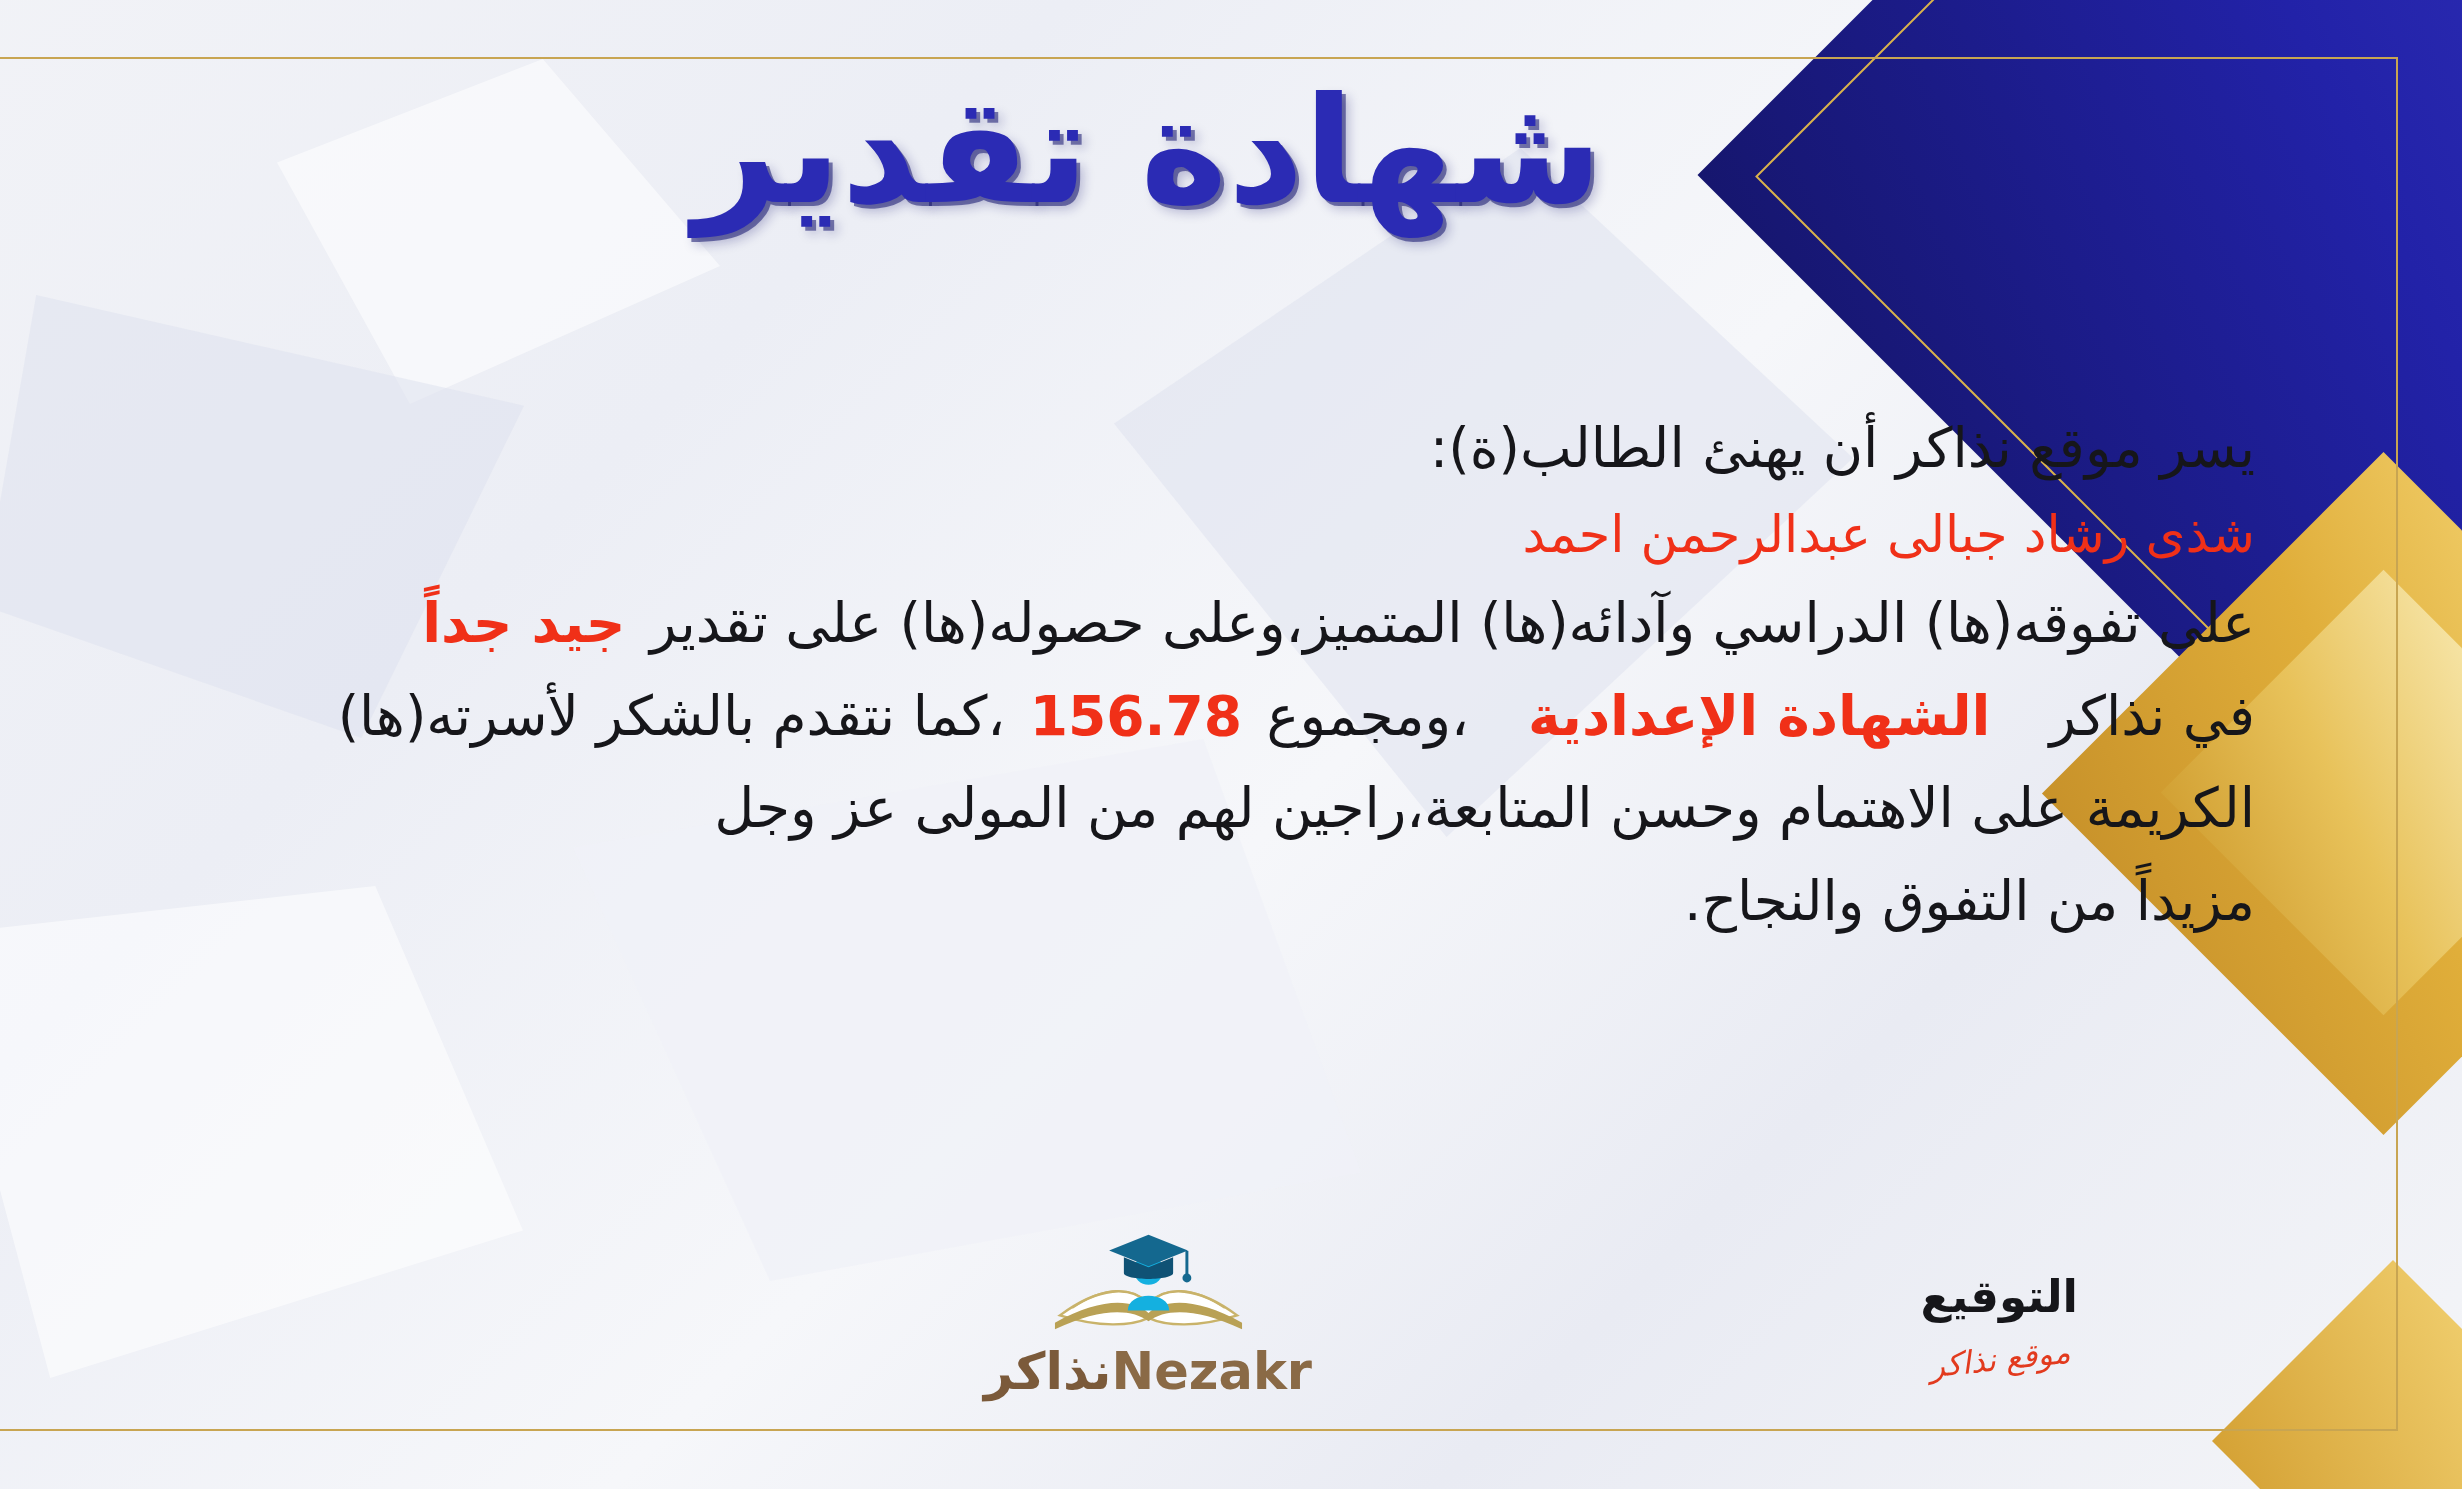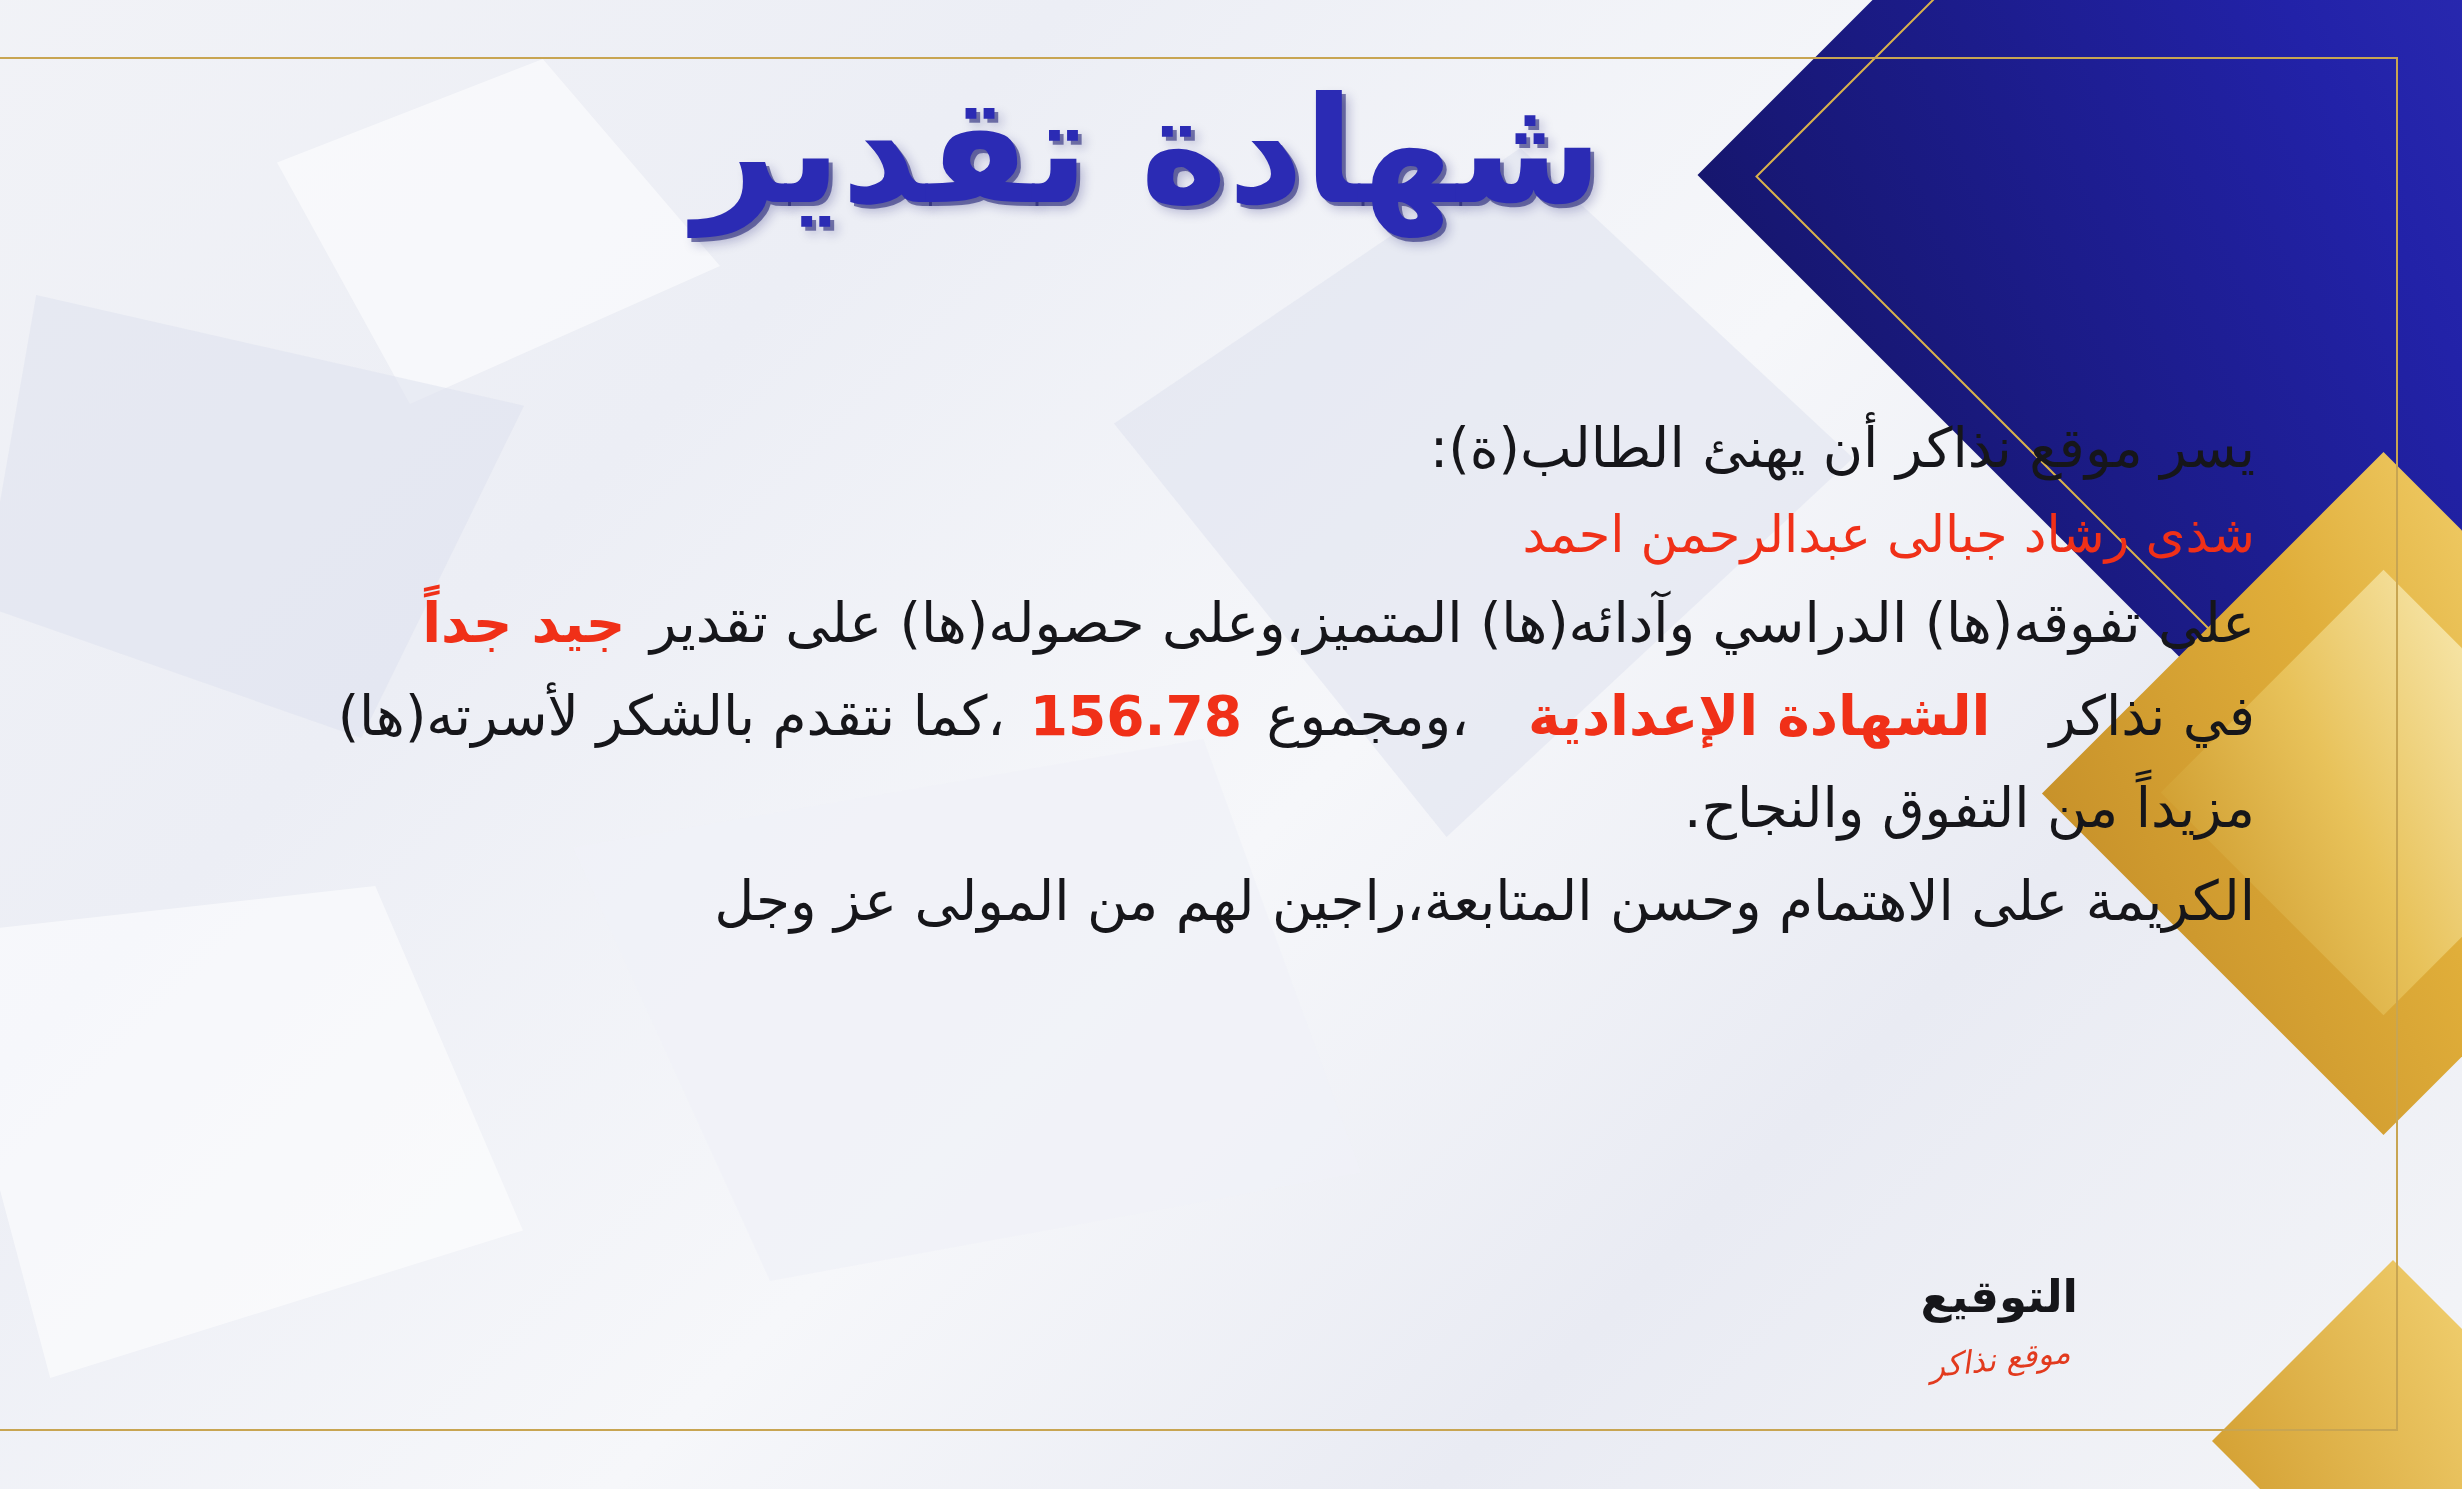--- a/index.html
+++ b/index.html
@@ -220,25 +220,47 @@
       <p class="student-name">شذى رشاد جبالى عبدالرحمن احمد</p>
 
       <p class="line justify">
         <span>على تفوقه(ها) الدراسي وآدائه(ها) المتميز،وعلى حصوله(ها) على تقدير</span><span class="gap-sm"></span><span class="hl-red">جيد جداً</span>
       </p>
 
       <p class="line justify">
         <span>في نذاكر</span><span class="gap-lg"></span><span class="hl-red">الشهادة الإعدادية</span><span class="gap-lg"></span><span>،ومجموع</span><span class="gap-sm"></span><span class="hl-red">156.78</span><span class="gap-sm"></span><span>،كما نتقدم بالشكر لأسرته(ها)</span>
       </p>
 
+      <p class="line">الكريمة على الاهتمام وحسن المتابعة،راجين لهم من المولى عز وجل</p>
       <p class="line">مزيداً من التفوق والنجاح.</p>
-      <p class="line">الكريمة على الاهتمام وحسن المتابعة،راجين لهم من المولى عز وجل</p>
     </div>
 
     <div class="signature-area">
       <div class="sig-label">التوقيع</div>
       <div class="sig-script">موقع نذاكر</div>
     </div>
 
+    <div class="logo-area">
+      <div class="logo-mark">
+        <svg viewBox="0 0 420 260" width="207" height="128" aria-hidden="true">
+
+          <path d="M30 210 C110 150 175 150 210 185 C245 150 310 150 390 210 C310 235 245 232 210 215 C175 232 110 235 30 210 Z" fill="#ffffff" stroke="#c9b36a" stroke-width="5"></path>
+          <path d="M55 195 C120 150 175 152 205 182" fill="none" stroke="#c9b36a" stroke-width="4"></path>
+          <path d="M365 195 C300 150 245 152 215 182" fill="none" stroke="#c9b36a" stroke-width="4"></path>
+          <path d="M20 225 C110 175 175 175 210 205 C245 175 310 175 400 225 L400 238 C310 195 245 195 210 222 C175 195 110 195 20 238 Z" fill="#b9a155"></path>
+
+          <circle cx="210" cy="118" r="30" fill="#14b0e0"></circle>
+          <path d="M168 200 C168 160 252 160 252 200 Z" fill="#14b0e0"></path>
+
+          <path d="M130 78 L210 46 L290 78 L210 110 Z" fill="#14688f"></path>
+          <path d="M160 92 L160 124 C160 140 260 140 260 124 L260 92 L210 112 Z" fill="#0f5275"></path>
+          <line x1="288" y1="79" x2="288" y2="128" stroke="#14688f" stroke-width="6"></line>
+          <circle cx="288" cy="134" r="9" fill="#14688f"></circle>
+        </svg>
+      </div>
+      <div class="logo-text">
+        <span class="latin">Nezakr</span><span>نذاكر</span>
+      </div>
+    </div>
 
   </div>
 </div>
 
 
 </body></html>

